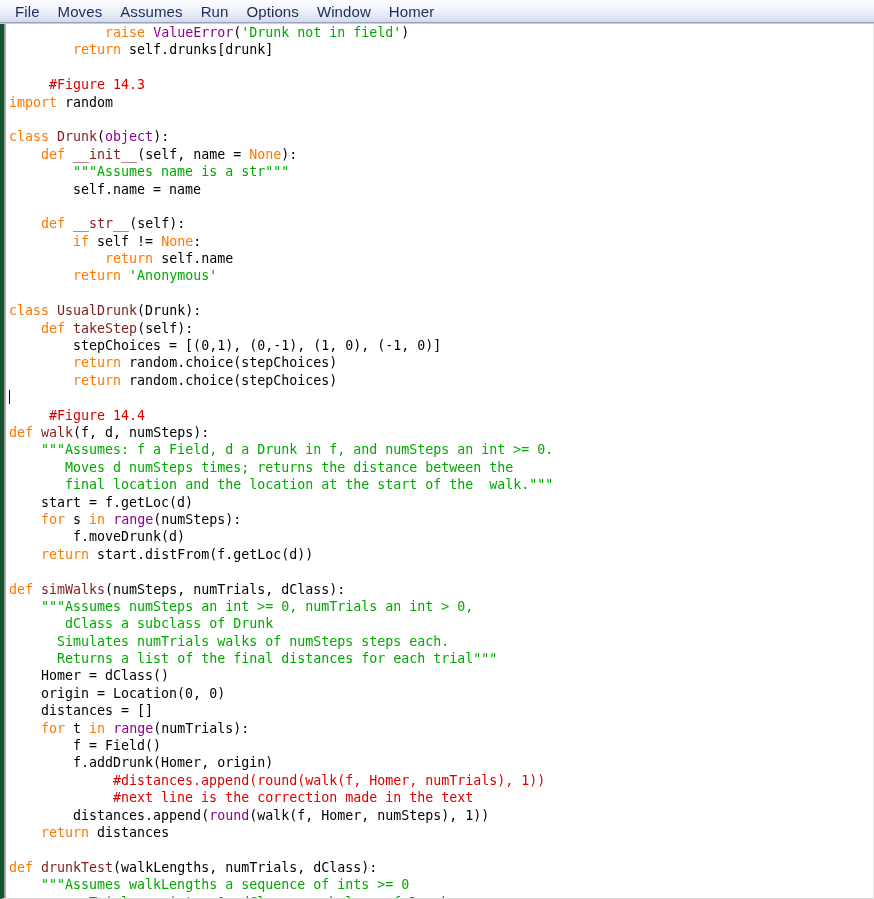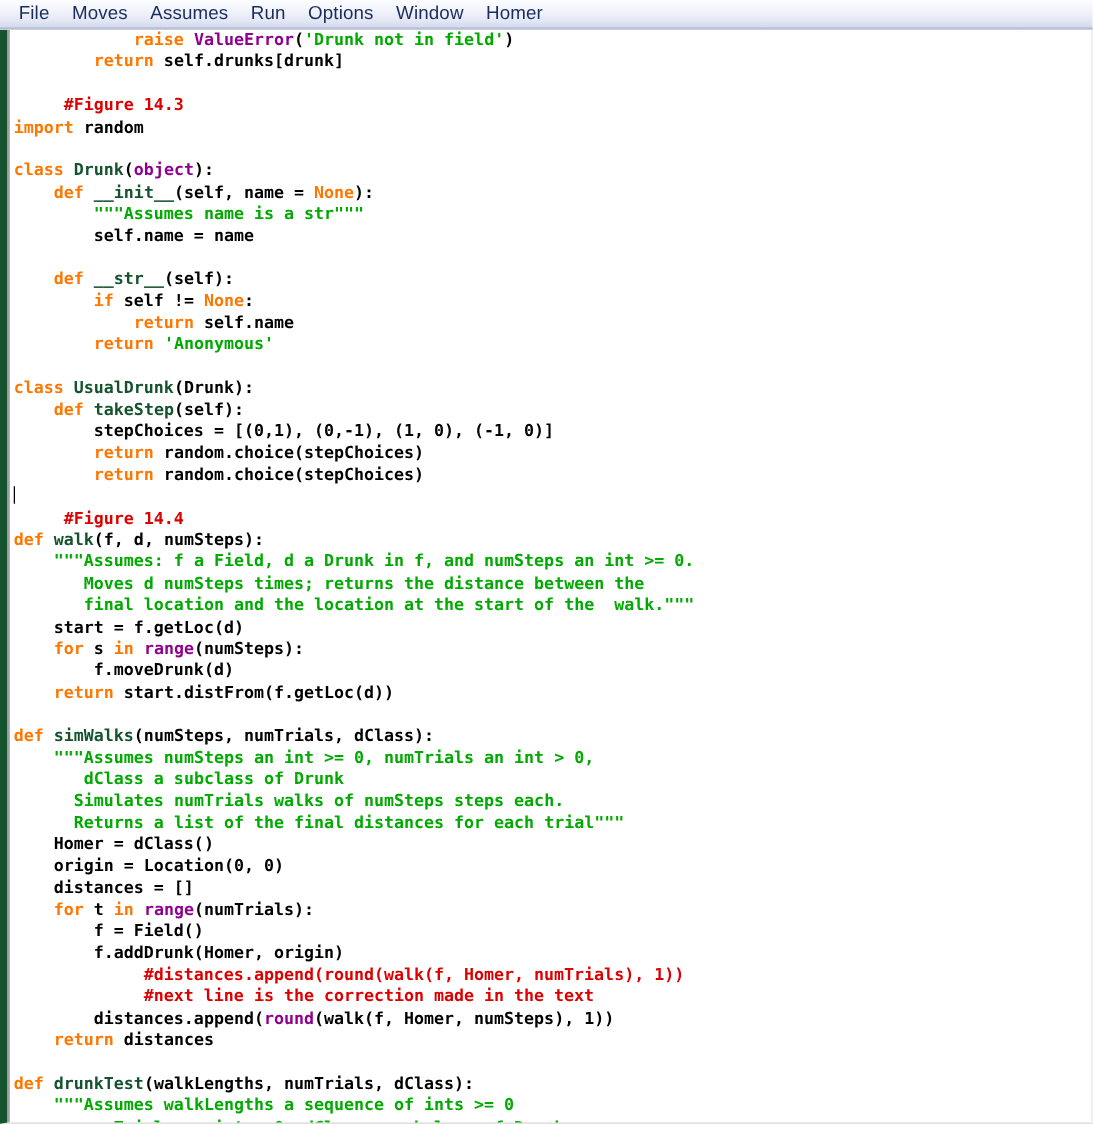--- a/index.html
+++ b/index.html
@@ -23,20 +23,21 @@
     flex-direction: column;
   }
 
   
   #menubar {
     height: 23px;
     flex: 0 0 23px;
     background: linear-gradient(to bottom, #fcfdff 0%, #f2f4fb 40%, #e3e7f5 75%, #d3d9ee 100%);
     border-bottom: 1px solid #9aa3bd;
     display: flex;
+    align-items: center;
     padding-left: 6px;
     box-sizing: border-box;
     position: relative;
     z-index: 5;
   }
   #menubar::after {
     content: "";
     position: absolute;
     left: 0; right: 0; bottom: -2px;
     height: 1px;
@@ -51,26 +52,25 @@
     white-space: nowrap;
     cursor: default;
     letter-spacing: 0.1px;
   }
 
   
   #editor-wrap {
     flex: 1 1 auto;
     position: relative;
     background: #ffffff;
-    border-left: 6px solid #14532d;
+    border-left: 4px solid #14532d;
     border-right: 1px solid #e8e8e8;
     border-bottom: 1px solid #d8d8d8;
     box-sizing: border-box;
     overflow: hidden;
-    font-weight: bold;
   }
   #editor-wrap::before {
     content: "";
     position: absolute;
     left: 0; top: 0; bottom: 0;
     width: 2px;
     background: linear-gradient(to right,#8e8e8e,#b9b9b9);
   }
 
   #code {
@@ -88,21 +88,21 @@
   .ln {
     height: 17.4px;
     white-space: pre;
   }
 
   
   .kw   { color: #ff7700; }   
   .bi   { color: #900090; }   
   .str  { color: #00aa00; }   
   .cmt  { color: #dd0000; margin-left: 40px; }   
-  .def  { color: #14532d; }
+  .def  { color: #7f1d1d; }
 
   
   .caret {
     display: inline-block;
     width: 1px;
     height: 14px;
     background: #000000;
     vertical-align: -2px;
     margin-left: 0px;
   }

